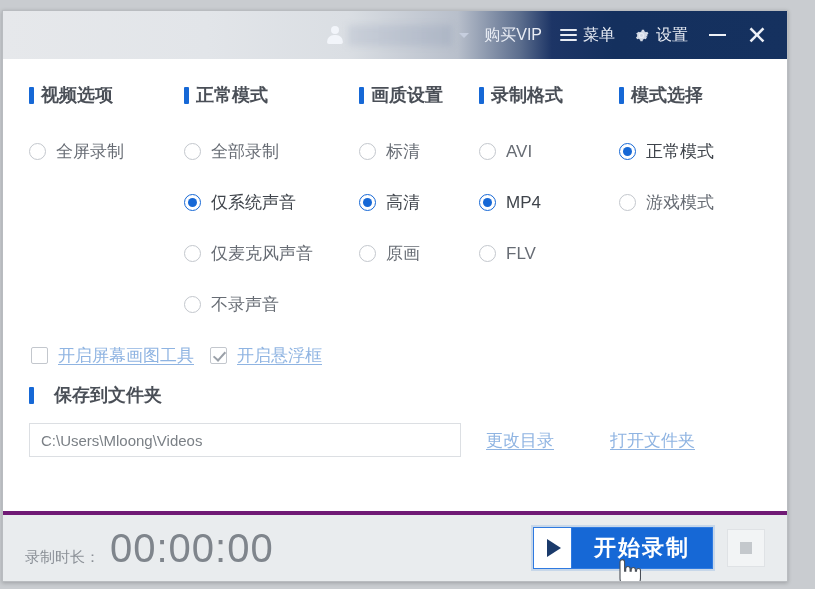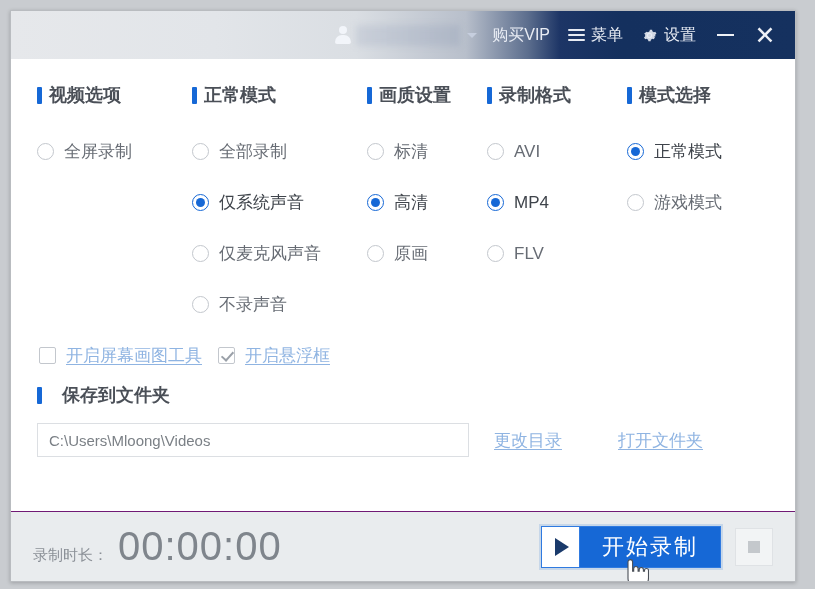--- a/index.html
+++ b/index.html
@@ -6,21 +6,21 @@
   html, body {
     width: 815px; height: 589px;
     background: #c9ccd0;
     font-family: "Liberation Sans", "DejaVu Sans", sans-serif;
     overflow: hidden;
   }
 
   
   #app-window {
     position: absolute;
-    left: 10px; top: 10px;
+    left: 2px; top: 10px;
     width: 786px; height: 572px;
     background: #ffffff;
     border: 1px solid #b9bcc0;
     box-shadow: 0 1px 4px rgba(0,0,0,.22);
     display: flex; flex-direction: column;
     overflow: hidden;
   }
 
   
   #title-bar {
@@ -159,21 +159,21 @@
     font-size: 17px; color: #8fb4e2;
     text-decoration: underline; text-underline-offset: 3px;
     cursor: pointer; white-space: nowrap;
   }
   #change-dir-link { margin-left: 25px; }
   #open-folder-link { margin-left: 56px; }
 
   
   #footer-bar {
     flex: 0 0 70px; height: 70px;
-    background: #e9ecee; border-top: 1px solid #701a75;
+    background: #e9ecee; border-top: 4px solid #701a75;
     display: flex; align-items: center; padding: 0 22px;
   }
   #duration-block { display: flex; align-items: baseline; gap: 10px; }
   #duration-label { font-size: 15px; color: #8b9097; }
   #duration-value {
     font-size: 40px; color: #7f858c; letter-spacing: 1px;
     font-family: "Liberation Sans", "DejaVu Sans", sans-serif;
   }
   #footer-right { margin-left: auto; display: flex; align-items: center; gap: 14px; }
 
@@ -188,21 +188,21 @@
     background: #ffffff; margin: 0;
     display: flex; align-items: center; justify-content: center;
     border-right: 1px solid #2f7ae0;
   }
   #play-icon-box .tri {
     width: 0; height: 0;
     border-top: 9px solid transparent; border-bottom: 9px solid transparent;
     border-left: 14px solid #1a3a6b; margin-left: 3px;
   }
   #start-record-label {
-    color: #ffffff; font-size: 22px; font-weight: 400;
+    color: #ffffff; font-size: 22px; font-weight: 700;
     padding: 0 22px; letter-spacing: 2px;
   }
   #stop-button {
     width: 38px; height: 38px; background: #f2f4f5;
     border: 1px solid #dfe2e5;
     display: flex; align-items: center; justify-content: center; cursor: pointer;
   }
   #stop-button .sq { width: 12px; height: 12px; background: #c4c8cc; }
 
   

